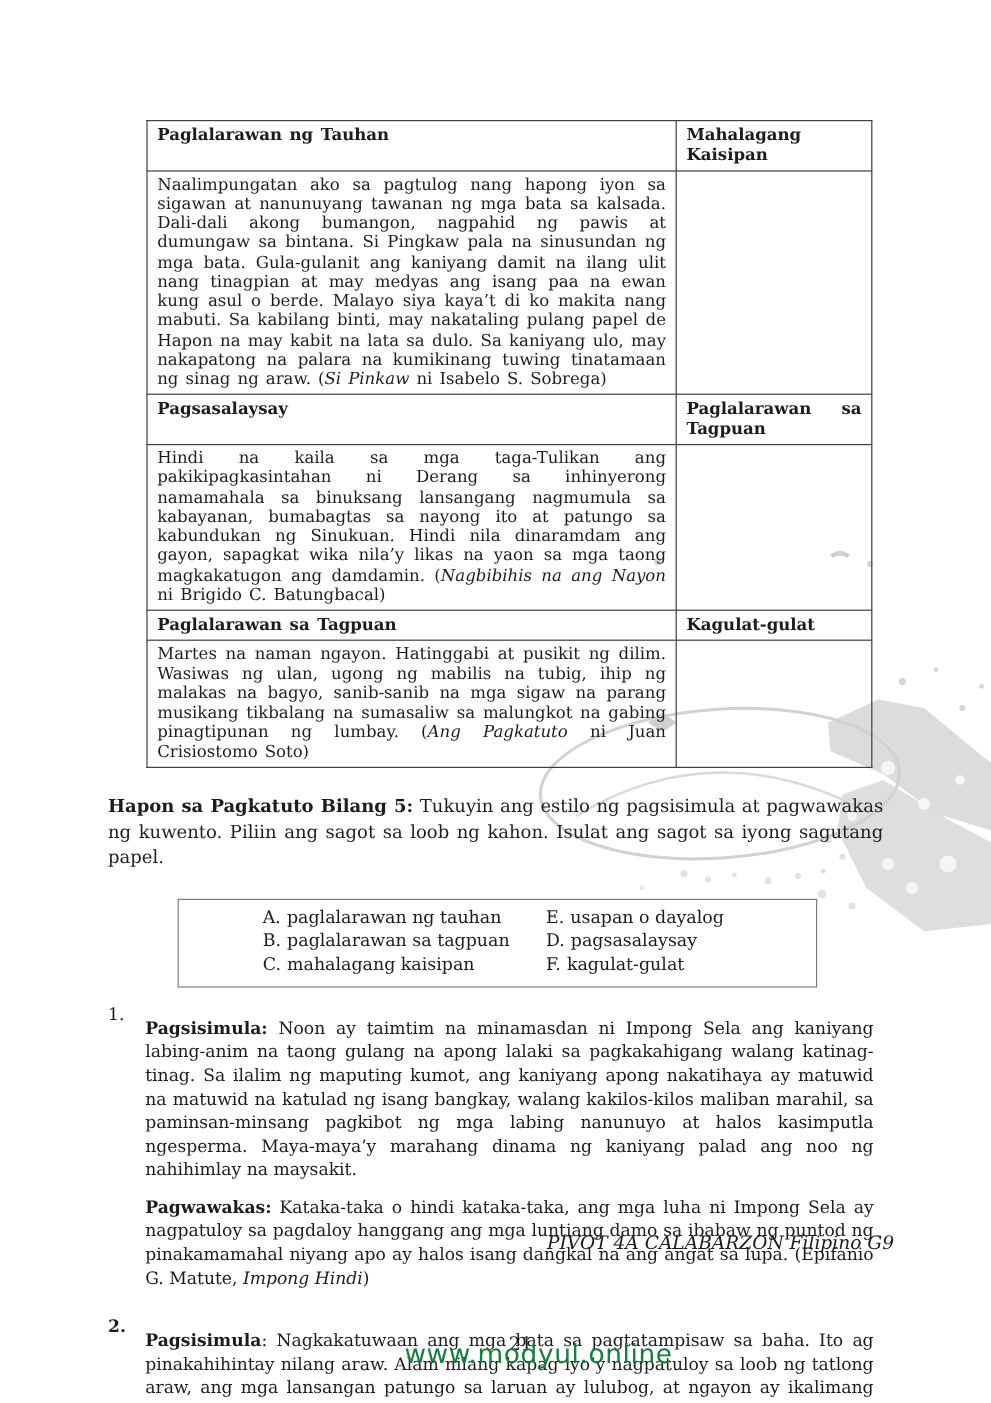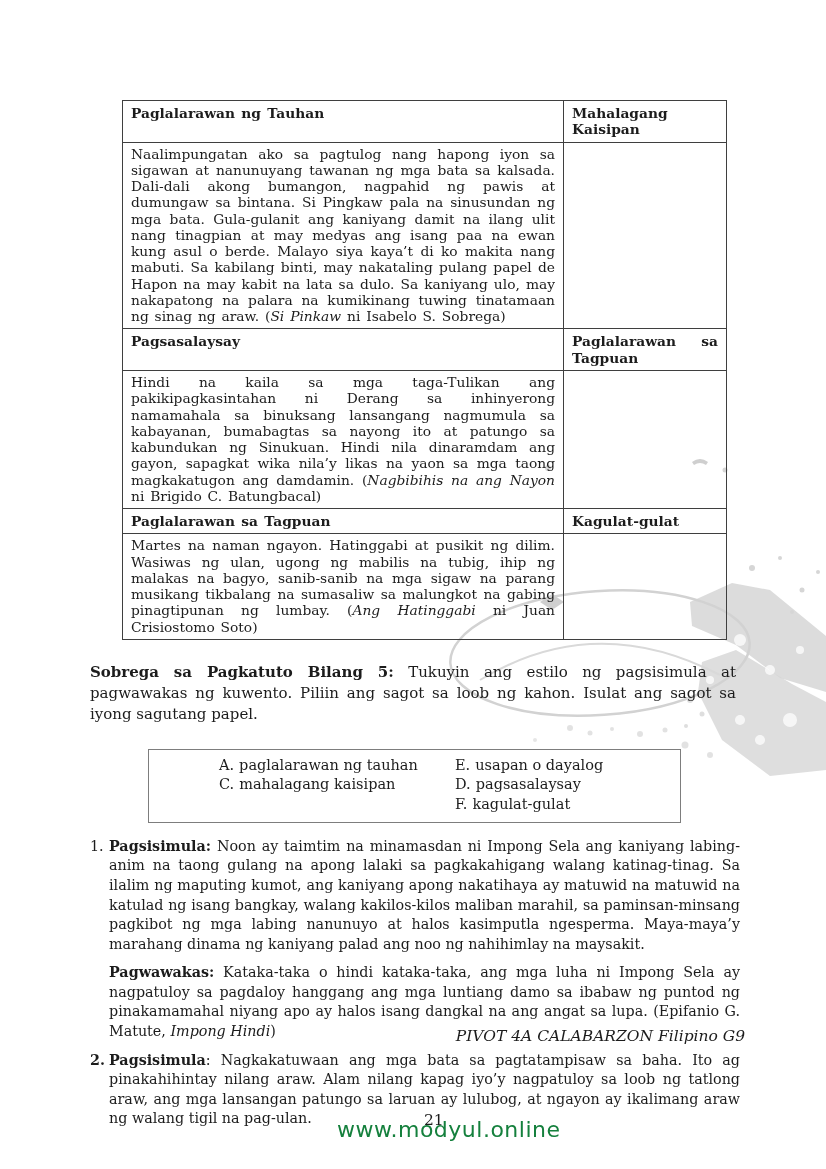--- a/index.html
+++ b/index.html
@@ -49,21 +49,21 @@
   .choices .opt{white-space:nowrap;}
   .choices .letter{margin-right:5px;}
 
   
   .items{margin:14px 86px 0 90px;font-size:14.3px;line-height:1.37;}
   .item{display:flex;margin-top:9px;}
   .item:first-child{margin-top:11px;}
   .item .num{width:19px;flex:none;}
   .item .num.bold{font-weight:bold;}
   .item .body{flex:1;}
-  .item p{margin:0;text-align:justify;}
+  .item p{margin:12px;text-align:justify;}
   .item p + p{margin-top:9px;}
   .lead{font-weight:bold;}
 
   
   .pagenum{position:absolute;left:424px;top:1111px;font-size:15.5px;z-index:1;}
   .source{position:absolute;right:81px;top:1027px;font-size:15.5px;font-style:italic;z-index:1;}
   .watermark{
     position:absolute;left:337px;top:1117px;z-index:1;
     font-family:"DejaVu Sans","Liberation Sans",sans-serif;
     font-size:22px;color:#15803d;letter-spacing:0.5px;
@@ -138,32 +138,33 @@
         <p><span>Hindi na kaila sa mga taga-Tulikan ang pakikipagkasintahan ni Derang sa inhinyerong namamahala sa binuksang lansangang nagmumula sa kabayanan, bumabagtas sa nayong ito at patungo sa kabundukan ng Sinukuan. Hindi nila dinaramdam ang gayon, sapagkat wika nila’y likas na yaon sa mga taong magkakatugon ang damdamin. (</span><i>Nagbibihis na ang Nayon</i><span> ni Brigido C. Batungbacal)</span></p>
       </td>
       <td></td>
     </tr>
     <tr class="hdr">
       <td class="left">Paglalarawan sa Tagpuan</td>
       <td class="right">Kagulat-gulat</td>
     </tr>
     <tr class="b3">
       <td>
-        <p><span>Martes na naman ngayon. Hatinggabi at pusikit ng dilim. Wasiwas ng ulan, ugong ng mabilis na tubig, ihip ng malakas na bagyo, sanib-sanib na mga sigaw na parang musikang tikbalang na sumasaliw sa malungkot na gabing pinagtipunan ng lumbay.  (</span><i>Ang Hatinggabi</i><span> ni Juan Crisiostomo Soto)</span></p>
+        <p><span>Martes na naman ngayon. Hatinggabi at pusikit ng dilim. Wasiwas ng ulan, ugong ng mabilis na tubig, ihip ng malakas na bagyo, sanib-sanib na mga sigaw na parang musikang tikbalang na sumasaliw sa malungkot na gabing pinagtipunan ng lumbay.  (</span><i>Ang Pagkatuto</i><span> ni Juan Crisiostomo Soto)</span></p>
       </td>
       <td></td>
     </tr>
   </tbody>
     </table>
 
-  <p class="activity"><b>Sobrega sa Pagkatuto Bilang 5:</b><span> Tukuyin ang estilo ng pagsisimula at pagwawakas ng kuwento.  Piliin ang sagot sa loob ng kahon. Isulat ang sagot sa iyong sagutang papel.</span></p>
+  <p class="activity"><b>Hapon sa Pagkatuto Bilang 5:</b><span> Tukuyin ang estilo ng pagsisimula at pagwawakas ng kuwento.  Piliin ang sagot sa loob ng kahon. Isulat ang sagot sa iyong sagutang papel.</span></p>
 
   <div class="choices">
     <div class="colL">
       <div class="opt"><span class="letter">A.</span><span>paglalarawan ng tauhan</span></div>
+      <div class="opt"><span class="letter">B.</span><span>paglalarawan sa tagpuan</span></div>
       <div class="opt"><span class="letter">C.</span><span>mahalagang kaisipan</span></div>
     </div>
     <div class="colR">
       <div class="opt"><span class="letter">E.</span><span>usapan o dayalog</span></div>
       <div class="opt"><span class="letter">D.</span><span>pagsasalaysay</span></div>
       <div class="opt"><span class="letter">F.</span><span>kagulat-gulat</span></div>
     </div>
   </div>
 
   <div class="items">

